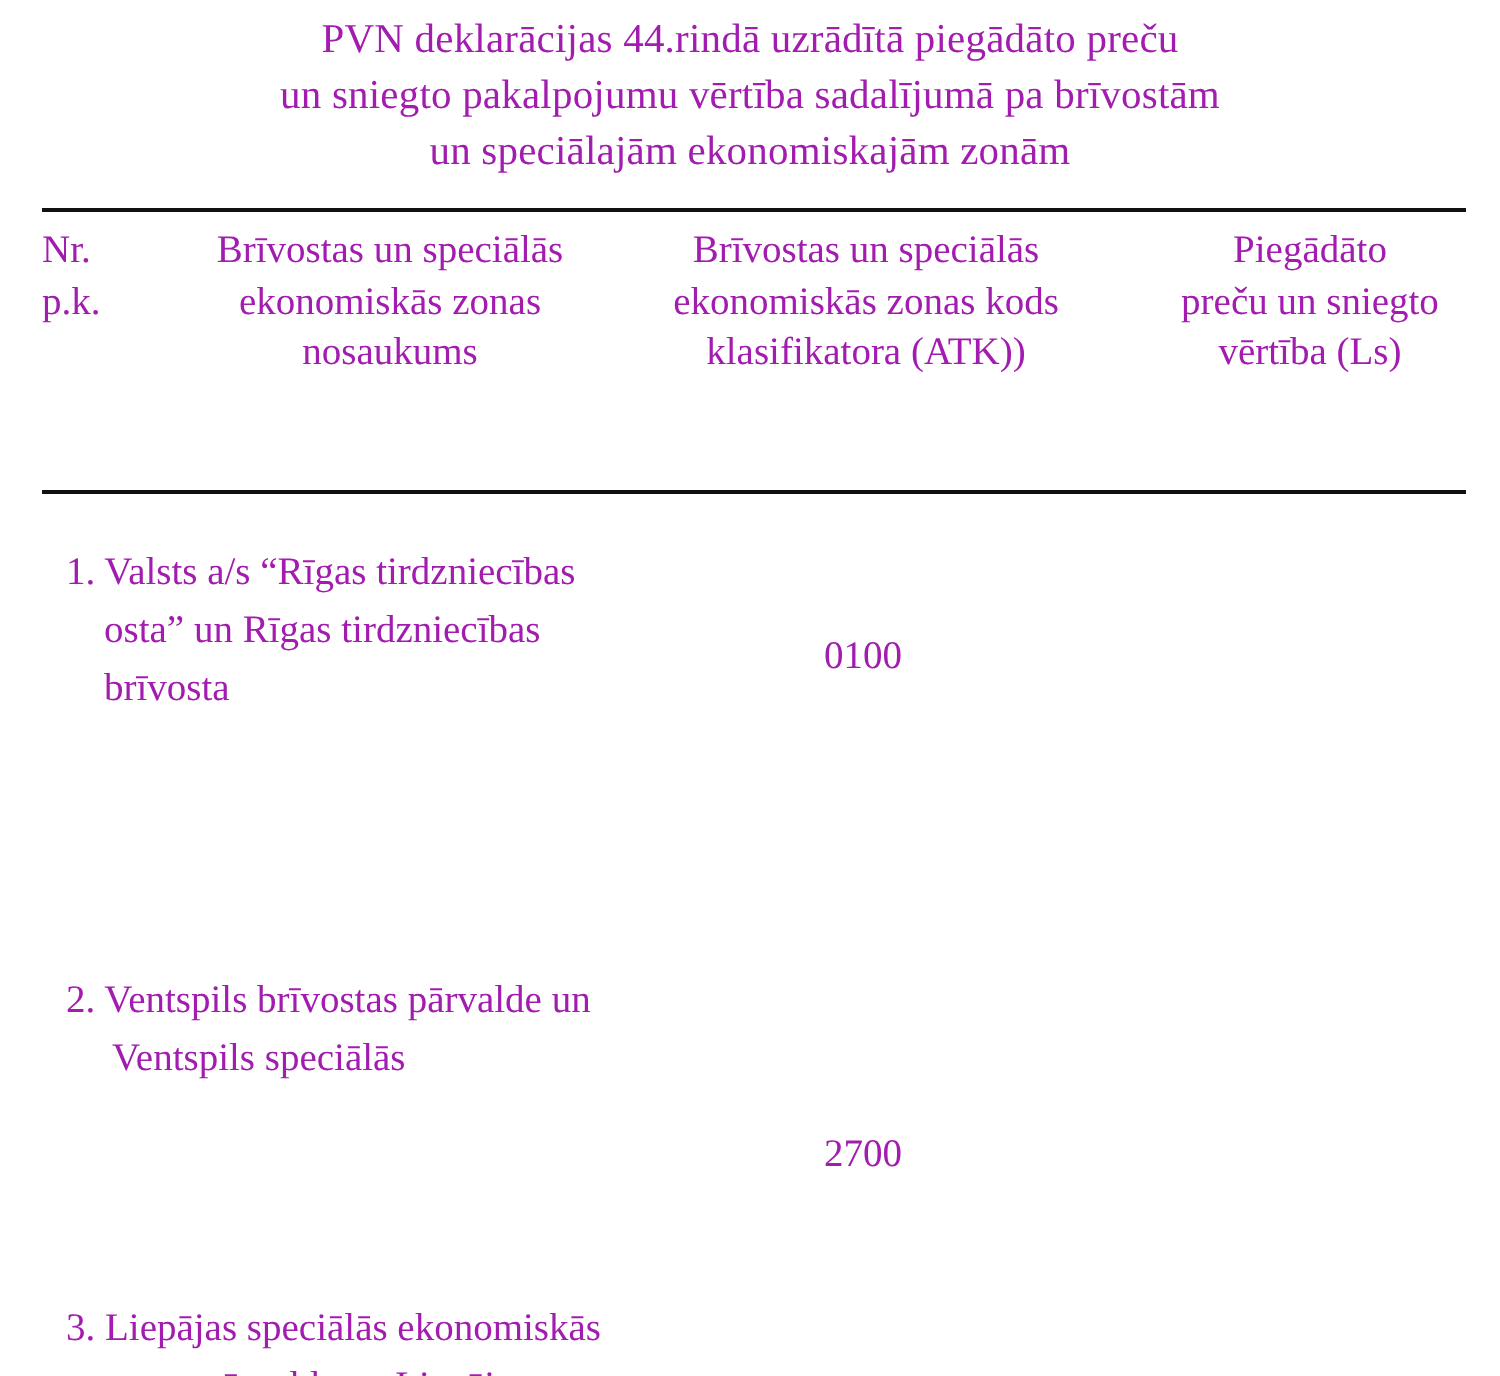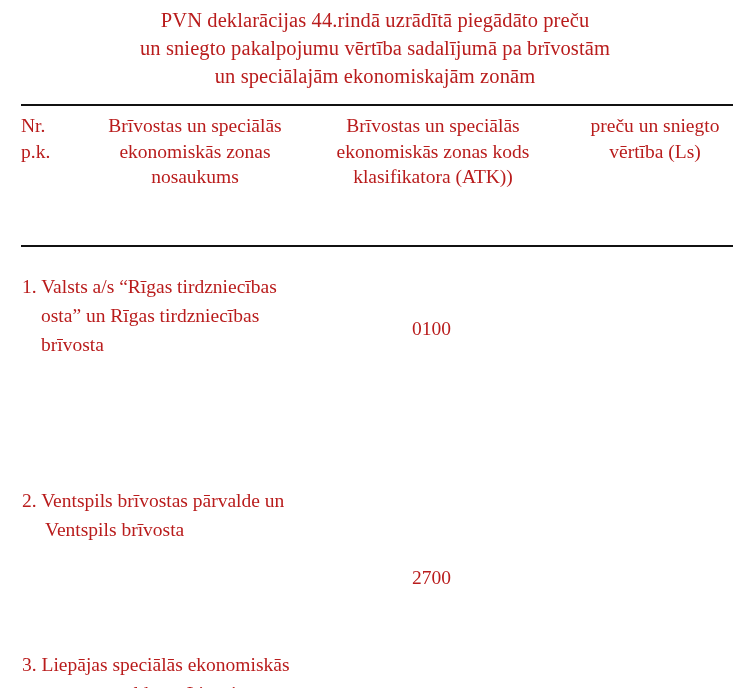--- a/index.html
+++ b/index.html
@@ -7,21 +7,21 @@
     margin: 0;
     padding: 0;
     background: #ffffff;
   }
 
   #page {
     position: relative;
     width: 750px;
     height: 688px;
     background: #ffffff;
-    color: #b91c1c;
+    color: #a21caf;
     font-family: "Liberation Serif", "DejaVu Serif", serif;
     overflow: hidden;
     -webkit-font-smoothing: antialiased;
   }
 
   
   .doc-title {
     position: absolute;
     left: 0;
     top: 6px;
@@ -72,21 +72,21 @@
     left: 21px;
     top: 272px;
     width: 712px;
   }
   .row {
     position: relative;
     width: 712px;
   }
   .row-name {
     position: absolute;
-    left: 1px;
+    left: 12px;
     top: 0;
     width: 390px;
     font-size: 19.5px;
     line-height: 29px;
   }
   .row-name .nline { display: block; white-space: nowrap; }
   .row-name .nline.ind { padding-left: 19px; }
   .row-name .nline.ind2 { padding-left: 23px; }
 
   .row-code {
@@ -141,20 +141,21 @@
       <span class="hline">nosaukums</span>
     </div>
 
     <div class="th th-code">
       <span class="hline">Brīvostas un speciālās</span>
       <span class="hline">ekonomiskās zonas kods</span>
       <span class="hline">klasifikatora (ATK))</span>
     </div>
 
     <div class="th th-val">
+      <span class="hline">Piegādāto</span>
       <span class="hline">preču un sniegto</span>
       <span class="hline">vērtība (Ls)</span>
     </div>
 
   </div>
 
   <div class="rule rule-bottom"></div>
 
   <div class="tbody">
 
@@ -164,21 +165,21 @@
         <span class="nline ind">osta” un Rīgas tirdzniecības</span>
         <span class="nline ind">brīvosta</span>
       </div>
       <div class="row-code">0100</div>
       <div class="row-val"></div>
     </div>
 
     <div class="row row-2">
       <div class="row-name">
         <span class="nline">2. Ventspils brīvostas pārvalde un</span>
-        <span class="nline ind2">Ventspils brīvosta</span>
+        <span class="nline ind2">Ventspils speciālās</span>
       </div>
       <div class="row-code">2700</div>
       <div class="row-val"></div>
     </div>
 
     <div class="row row-3">
       <div class="row-name">
         <span class="nline">3. Liepājas speciālās ekonomiskās</span>
         <span class="nline ind">zonas pārvalde un Liepājas</span>
 

